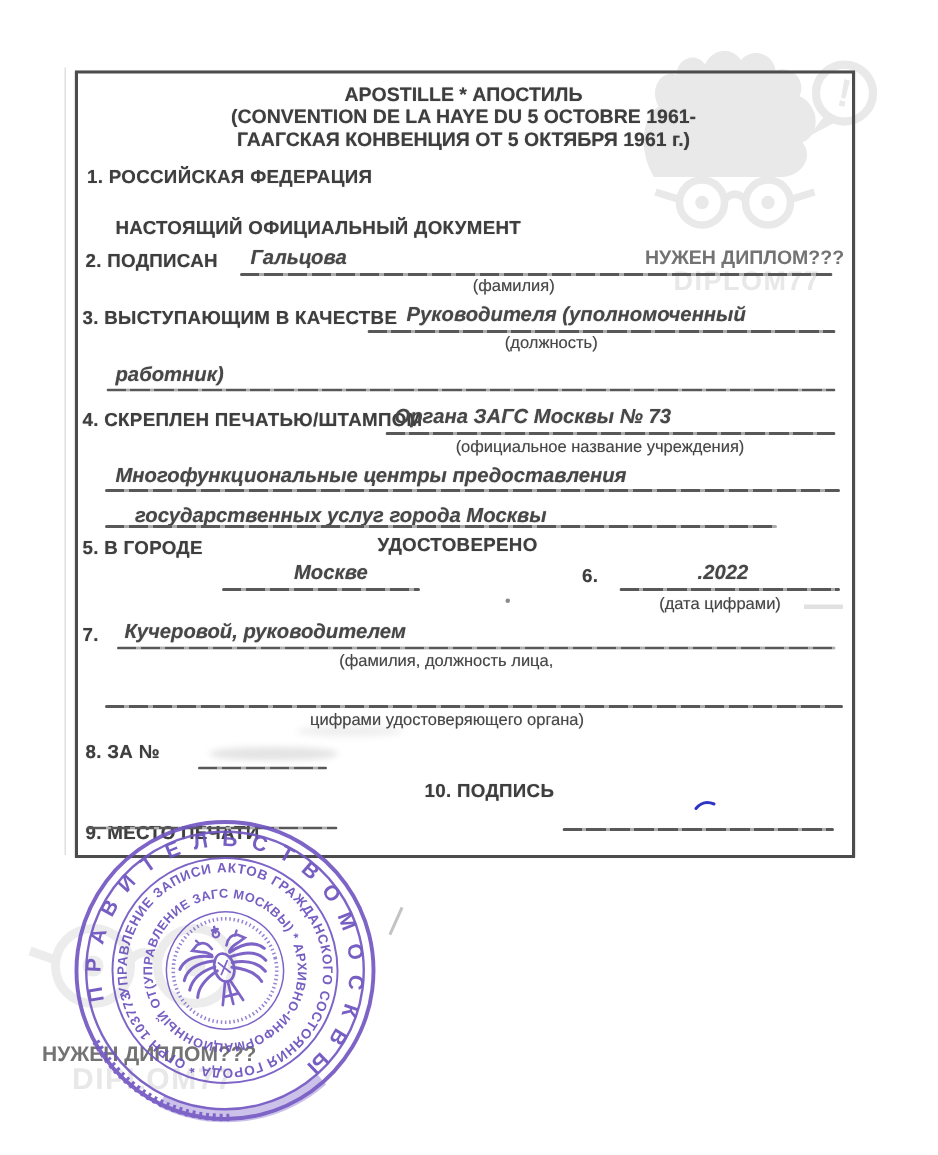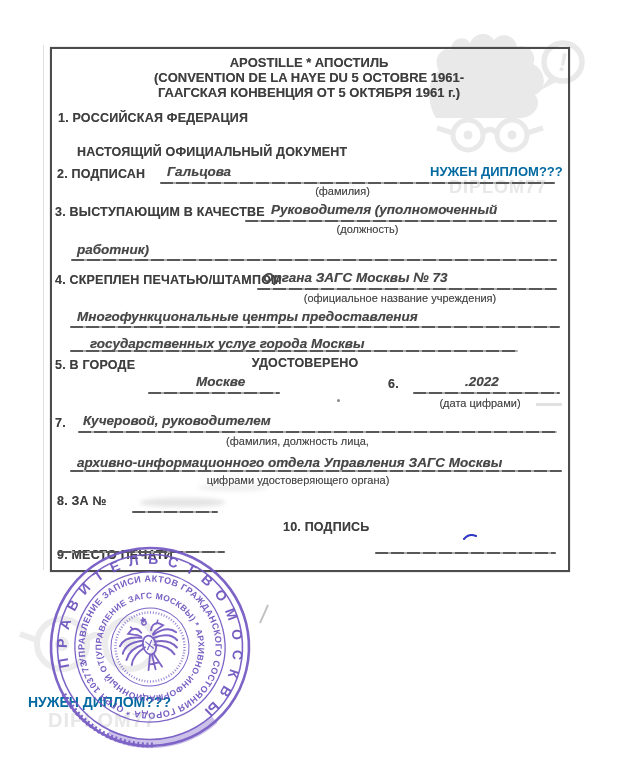--- a/index.html
+++ b/index.html
@@ -13,21 +13,21 @@
   .val{position:absolute;font:italic 700 13.5px "Liberation Sans",sans-serif;color:#474747;
        white-space:nowrap;text-shadow:0 0 .7px rgba(70,70,70,.5);}
   .cap{position:absolute;font:400 11px "Liberation Sans",sans-serif;color:#474747;
        white-space:nowrap;text-align:center;text-shadow:0 0 .5px rgba(70,70,70,.5);}
   .ln{position:absolute;height:2px;background:#585858;border-radius:1px;
       background-image:repeating-linear-gradient(90deg,rgba(255,255,255,0) 0 13px,rgba(255,255,255,.5) 13px 16px);}
   .doc-box{position:absolute;left:50px;top:47px;width:516px;height:521px;
            border:2px solid #4c4c4c;box-shadow:0 0 1px rgba(70,70,70,.6);z-index:1;}
   .z2{z-index:2;}
   
-  .wm-txt{position:absolute;font-weight:700;color:#0369a1;white-space:nowrap;z-index:0;}
+  .wm-txt{position:absolute;font-weight:700;color:#737373;white-space:nowrap;z-index:0;}
   .wm-brand{position:absolute;font-weight:700;color:#e8e8e8;letter-spacing:1px;white-space:nowrap;z-index:0;}
   .wm-svg{position:absolute;z-index:0;}
   
   .artifact{position:absolute;z-index:0;}
   .smudge{position:absolute;background:rgba(120,120,120,.20);filter:blur(2px);border-radius:45%;z-index:2;}
   
   .stamp{position:absolute;left:38px;top:535px;width:224px;height:224px;z-index:3;opacity:.92;}
   .stamp text{font-family:"Liberation Sans",sans-serif;font-weight:700;fill:#6b51bd;}
   .stamp circle,.stamp path,.stamp ellipse{stroke:#7257c2;fill:none;}
 </style>
@@ -117,21 +117,20 @@
   <div class="ln z2" style="left:148px;top:392px;width:132px;"></div>
   <div class="lbl z2" style="left:388px;top:377px;">6.</div>
   <div class="val z2" style="left:465px;top:374px;">.2022</div>
   <div class="ln z2" style="left:413px;top:392px;width:147px;"></div>
   <div class="cap z2" style="left:420px;top:397px;width:120px;">(дата цифрами)</div>
 
   <div class="lbl z2" style="left:55px;top:416px;">7.</div>
   <div class="val z2" style="left:83px;top:413px;">Кучеровой, руководителем</div>
   <div class="ln z2" style="left:78px;top:431px;width:479px;"></div>
   <div class="cap z2" style="left:180px;top:435px;width:235px;">(фамилия, должность лица,</div>
-  <div class="val z2" style="left:77px;top:455px;">архивно-информационного отдела Управления ЗАГС Москвы</div>
   <div class="ln z2" style="left:70px;top:470px;width:492px;"></div>
   <div class="cap z2" style="left:170px;top:474px;width:256px;">цифрами удостоверяющего органа)</div>
 
   <div class="lbl z2" style="left:57px;top:494px;">8. ЗА №</div>
   <div class="smudge" style="left:140px;top:498px;width:85px;height:9px;"></div>
   <div class="smudge" style="left:198px;top:484px;width:70px;height:7px;opacity:.6;"></div>
   <div class="ln z2" style="left:132px;top:511px;width:86px;"></div>
 
   <div class="lbl z2" style="left:57px;top:520px;margin-top:28px;">9. МЕСТО ПЕЧАТИ</div>
   <div class="lbl z2" style="left:283px;top:520px;">10. ПОДПИСЬ</div>

